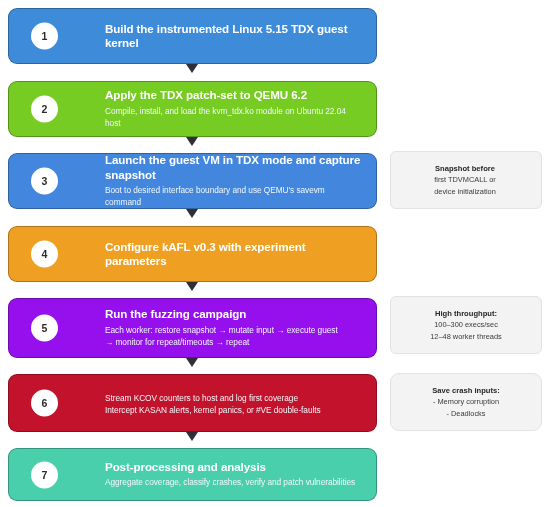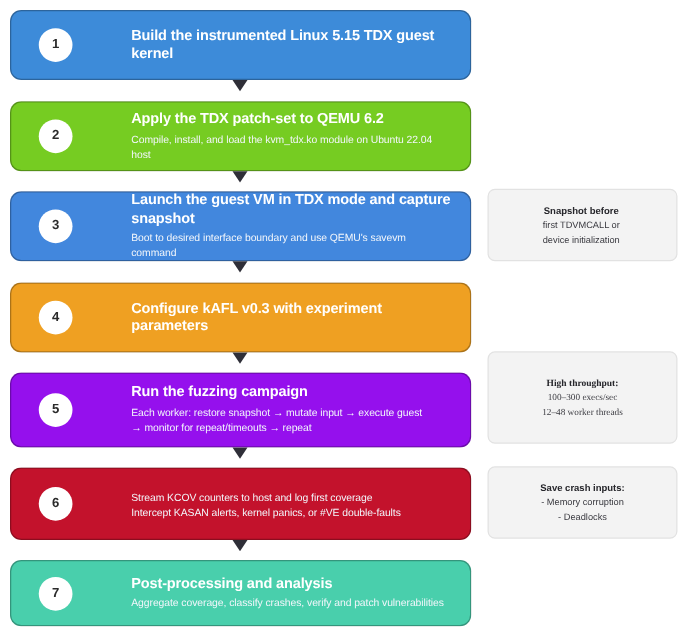--- a/index.html
+++ b/index.html
@@ -182,23 +182,23 @@
         <div class="step-desc">
           <div>Aggregate coverage, classify crashes, verify and patch vulnerabilities</div>
         </div>
       </div>
     </div>
     <div class="side-note" style="top: 151px; height: 58px; padding-left: 6px;">
       <div class="side-note-title">Snapshot before</div>
       <div class="side-note-line">first TDVMCALL or</div>
       <div class="side-note-line">device initialization</div>
     </div>
-    <div class="side-note" style="top: 281px; height: 74px; font-family: Liberation Serif, serif;">
+    <div class="side-note" style="top: 296px; height: 58px;">
       <div class="side-note-title">High throughput:</div>
       <div class="side-note-line">100–300 execs/sec</div>
       <div class="side-note-line">12–48 worker threads</div>
     </div>
-    <div class="side-note" style="top: 373px; height: 58px;">
+    <div class="side-note" style="top: 373px; height: 58px; border-radius: 9px;">
       <div class="side-note-title">Save crash inputs:</div>
       <div class="side-note-line">- Memory corruption</div>
       <div class="side-note-line">- Deadlocks</div>
     </div>
   </div>
 
 </body></html>

